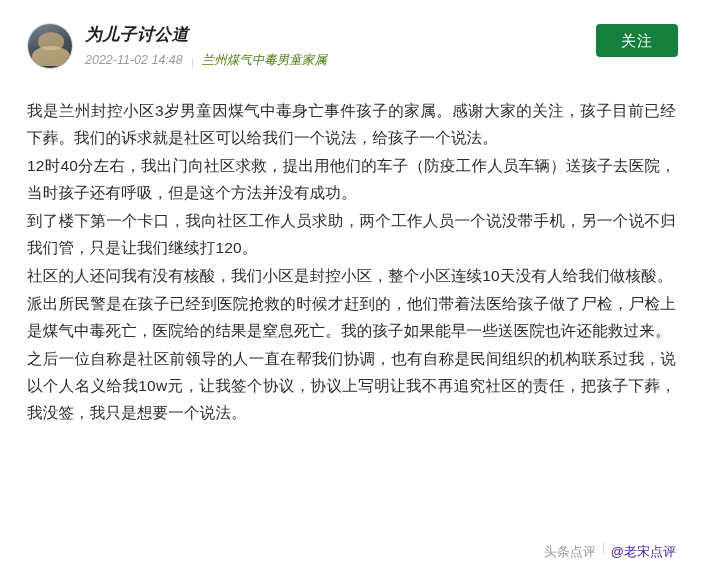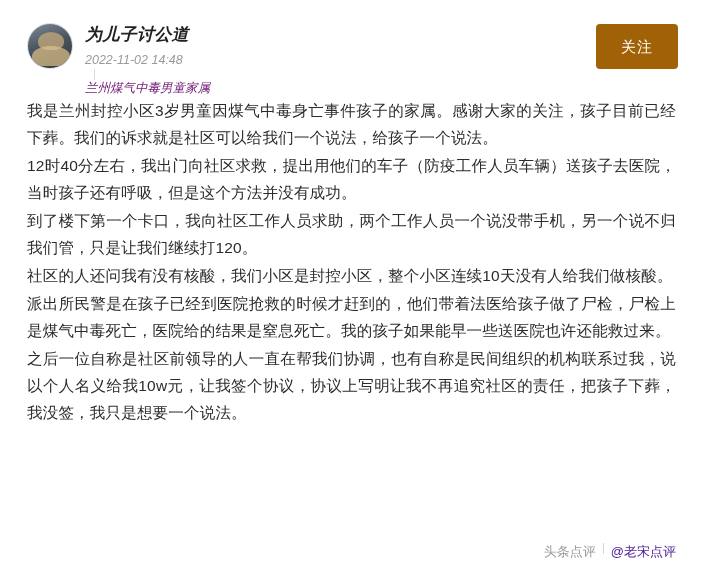--- a/index.html
+++ b/index.html
@@ -83,41 +83,40 @@
     font-weight: bold;
     line-height: 22px;
     letter-spacing: .3px;
   }
   .meta {
     margin-top: 6px;
     font-size: 12.5px;
     color: #999999;
     line-height: 17px;
     display: flex;
-    align-items: flex-start;
+    align-items: flex-end;
     white-space: nowrap;
-    flex-direction: column;
   }
   .meta .time { color: #9a9a9a; }
   .meta .sep {
     display: inline-block;
     width: 1px;
     height: 11px;
     background: #d9d9d9;
     margin: 0 9px;
   }
-  .meta .topic { color: #701a75; }
+  .meta .topic { color: #4d7c0f; }
   .follow-btn {
     position: absolute;
     right: 0;
     top: 7px;
     width: 82px;
-    height: 45px;
+    height: 33px;
     border-radius: 4px;
-    background: #a16207;
+    background: #15803d;
     color: #ffffff;
     font-size: 15px;
     line-height: 33px;
     text-align: center;
     border: none;
     cursor: pointer;
     padding: 0;
     font-family: "Liberation Sans", sans-serif;
     letter-spacing: 1px;
   }

